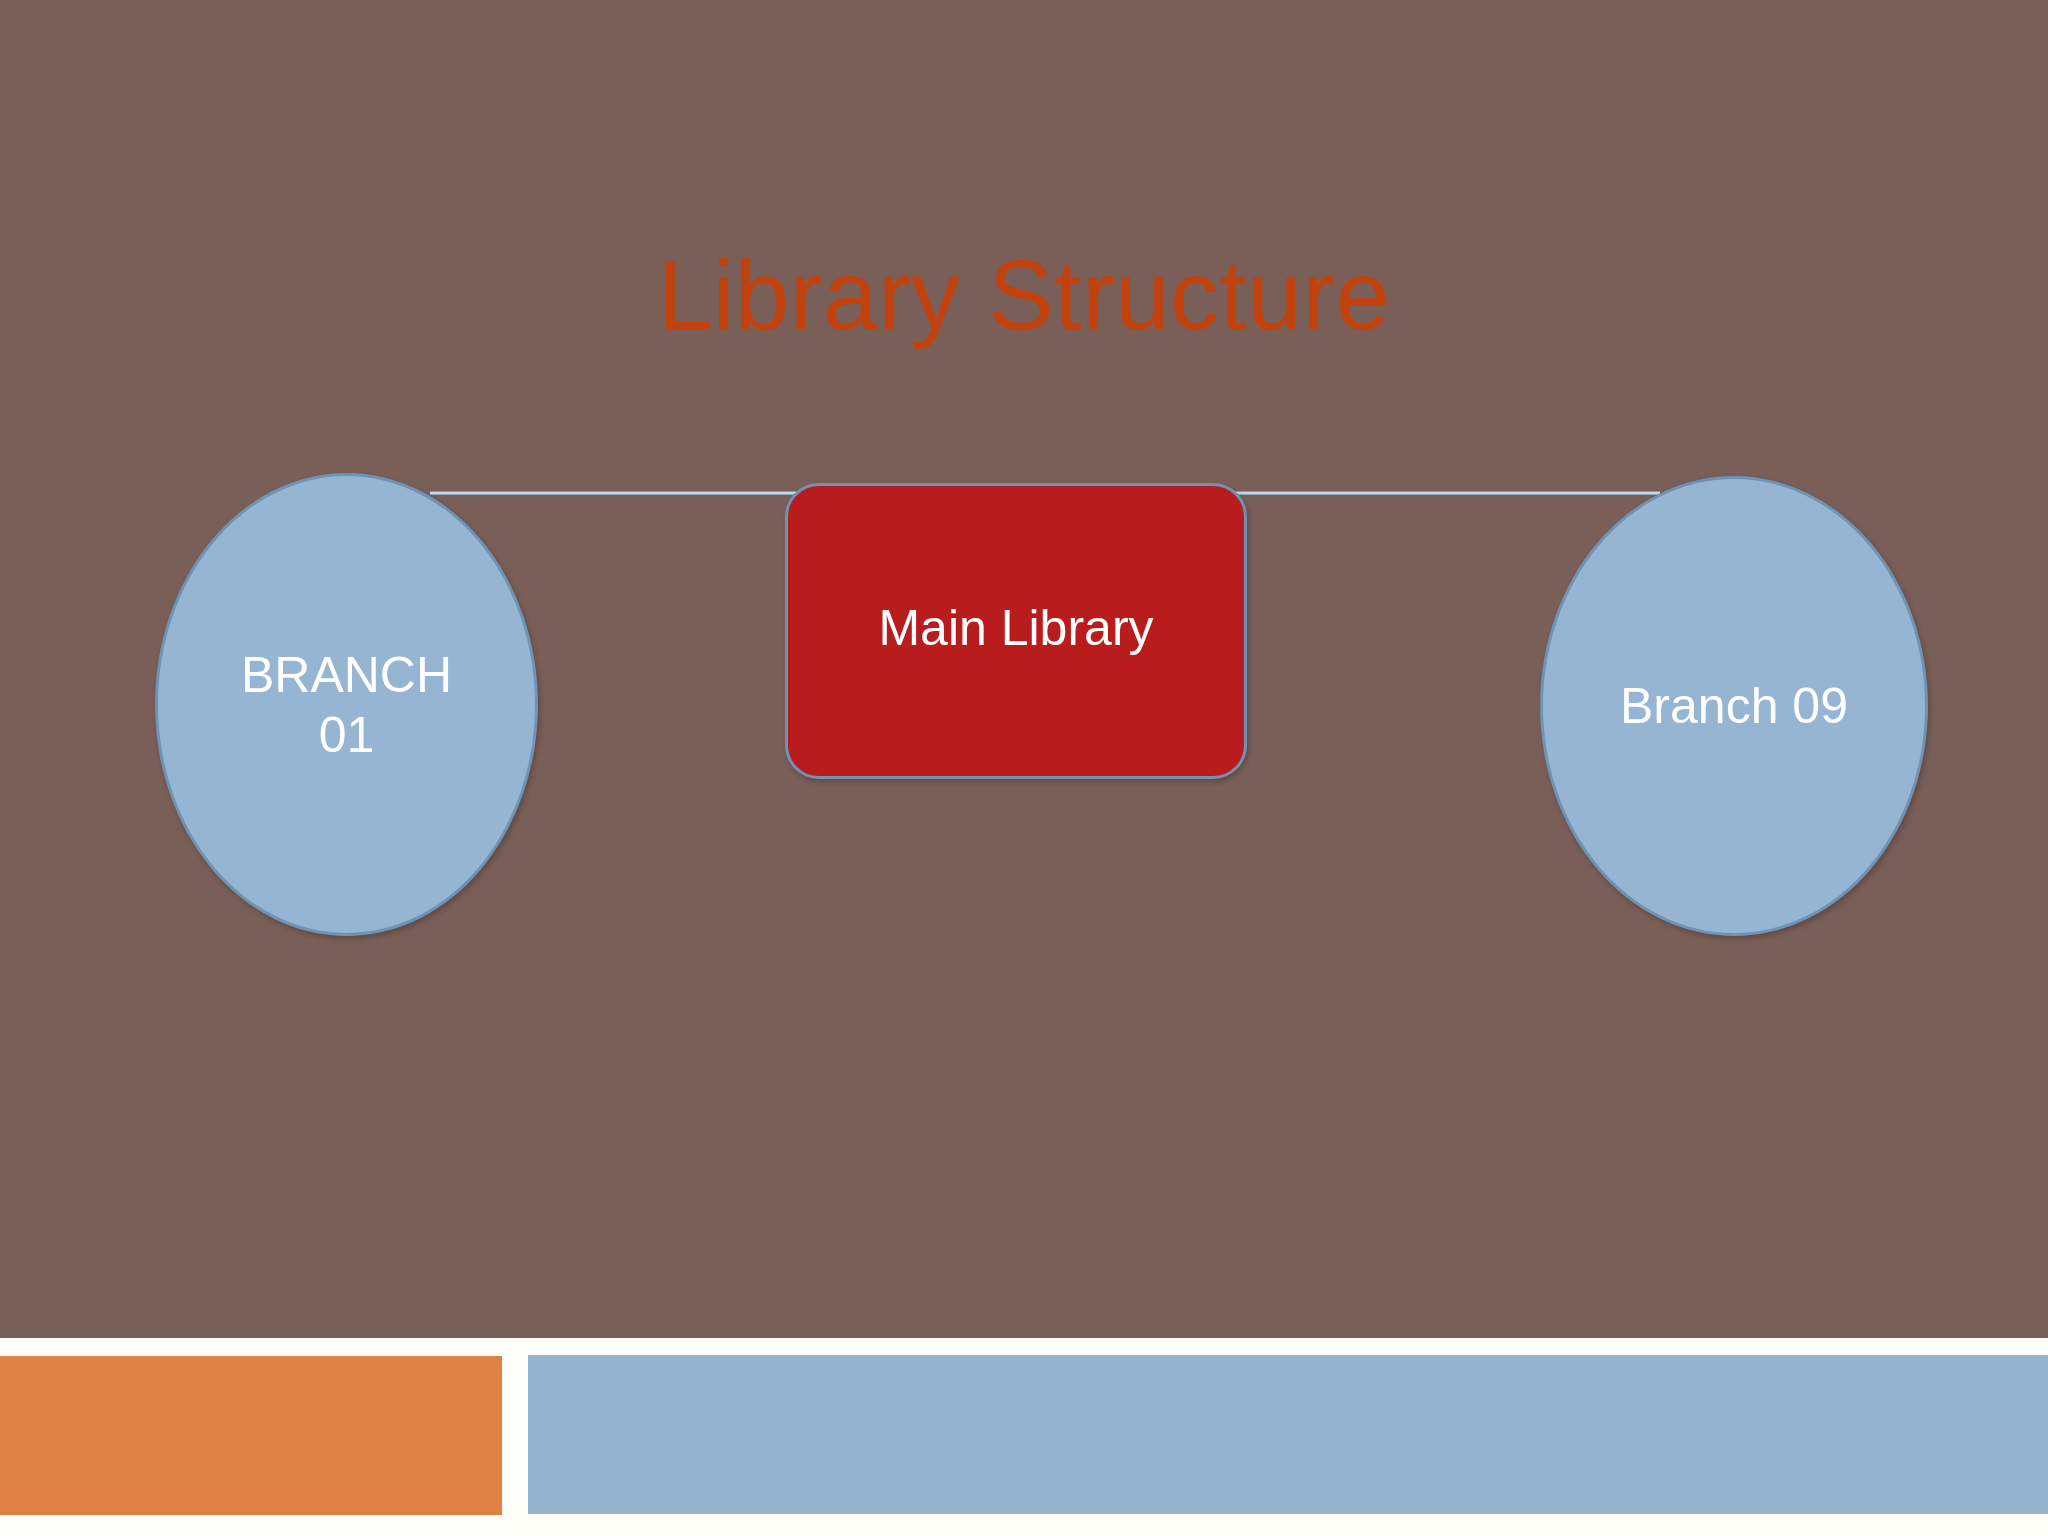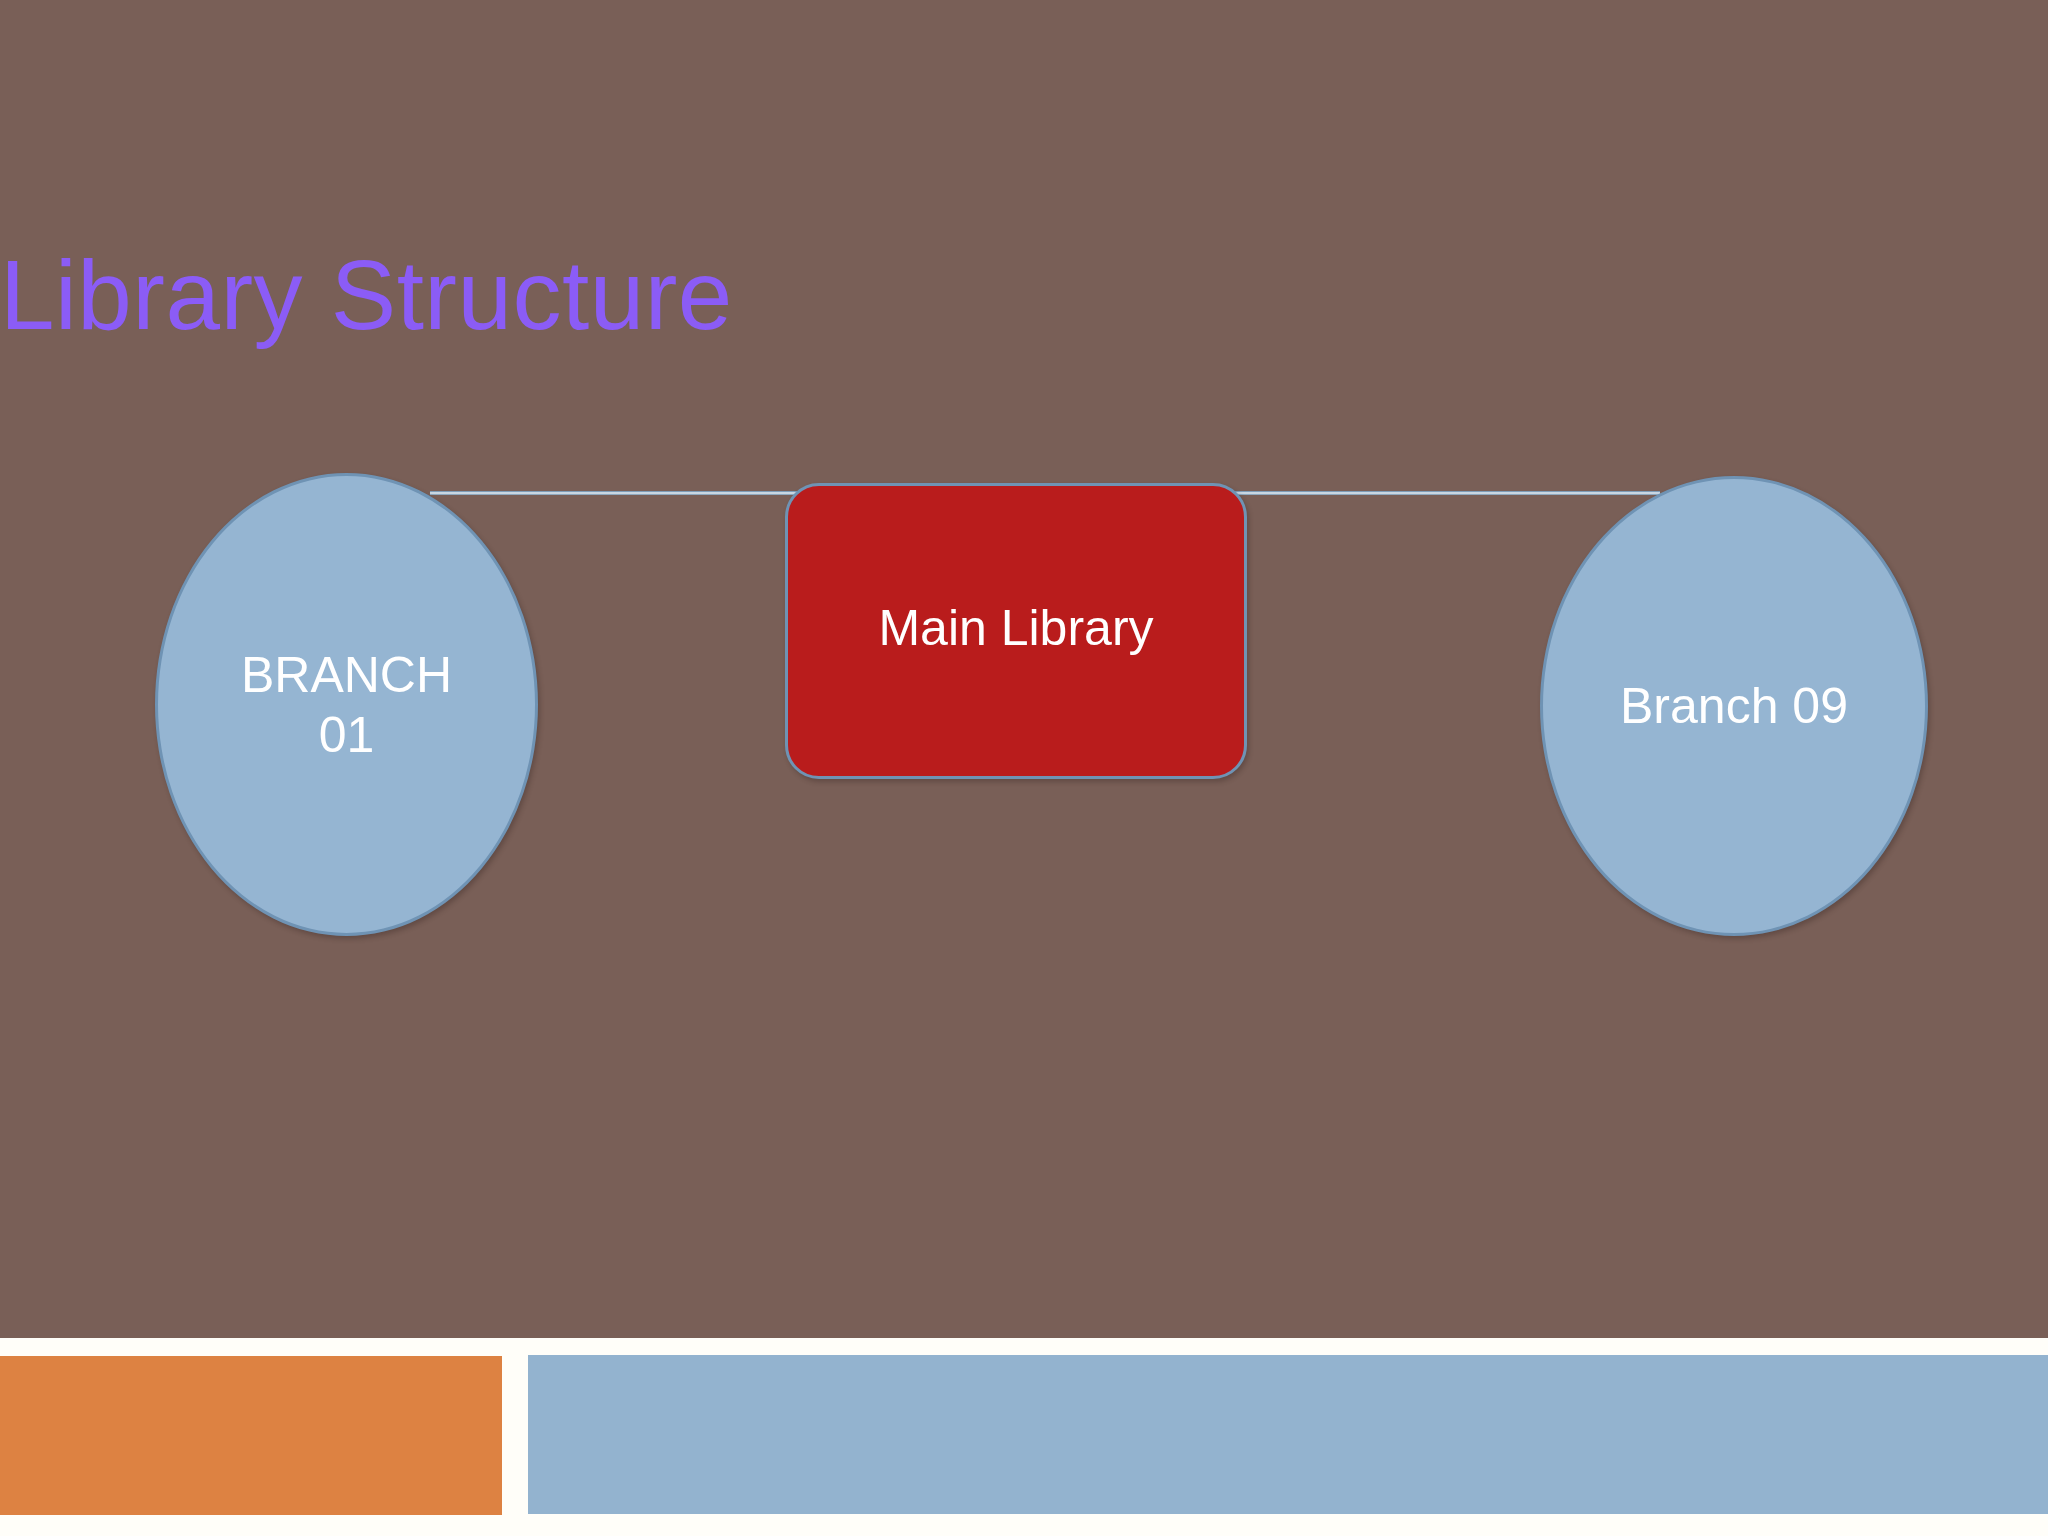--- a/index.html
+++ b/index.html
@@ -25,21 +25,22 @@
     height: 1338px;
     background: #795f57;
   }
 
   
   #title {
     position: absolute;
     left: 0;
     top: 244px;
     width: 2048px;
-    color: #8b5cf6;
+    text-align: center;
+    color: #c2410c;
     font-size: 98px;
     font-weight: 400;
     letter-spacing: 0.5px;
     line-height: 1.05;
     white-space: nowrap;
   }
 
   
   #diagram {
     position: absolute;

